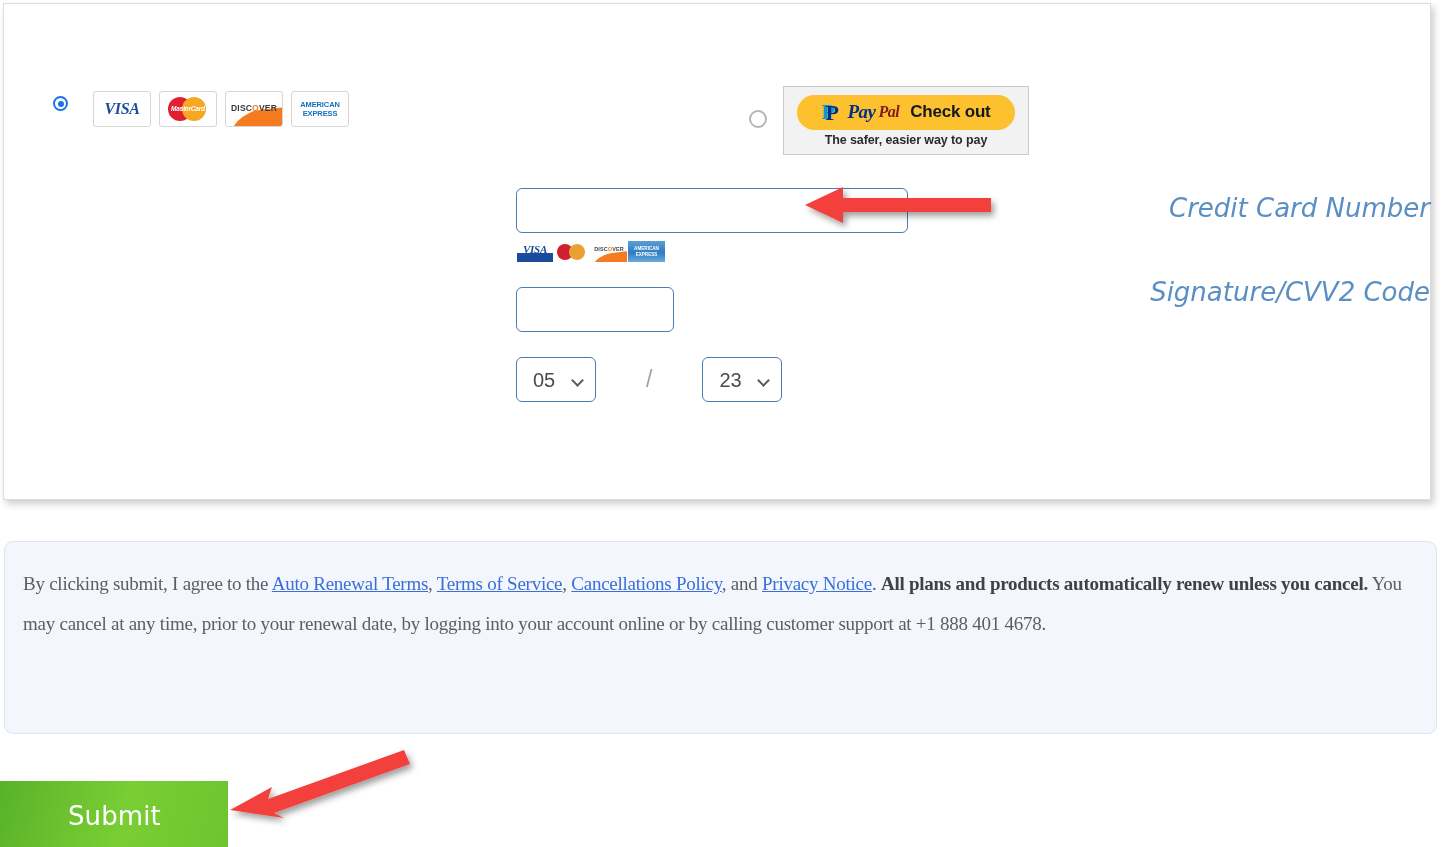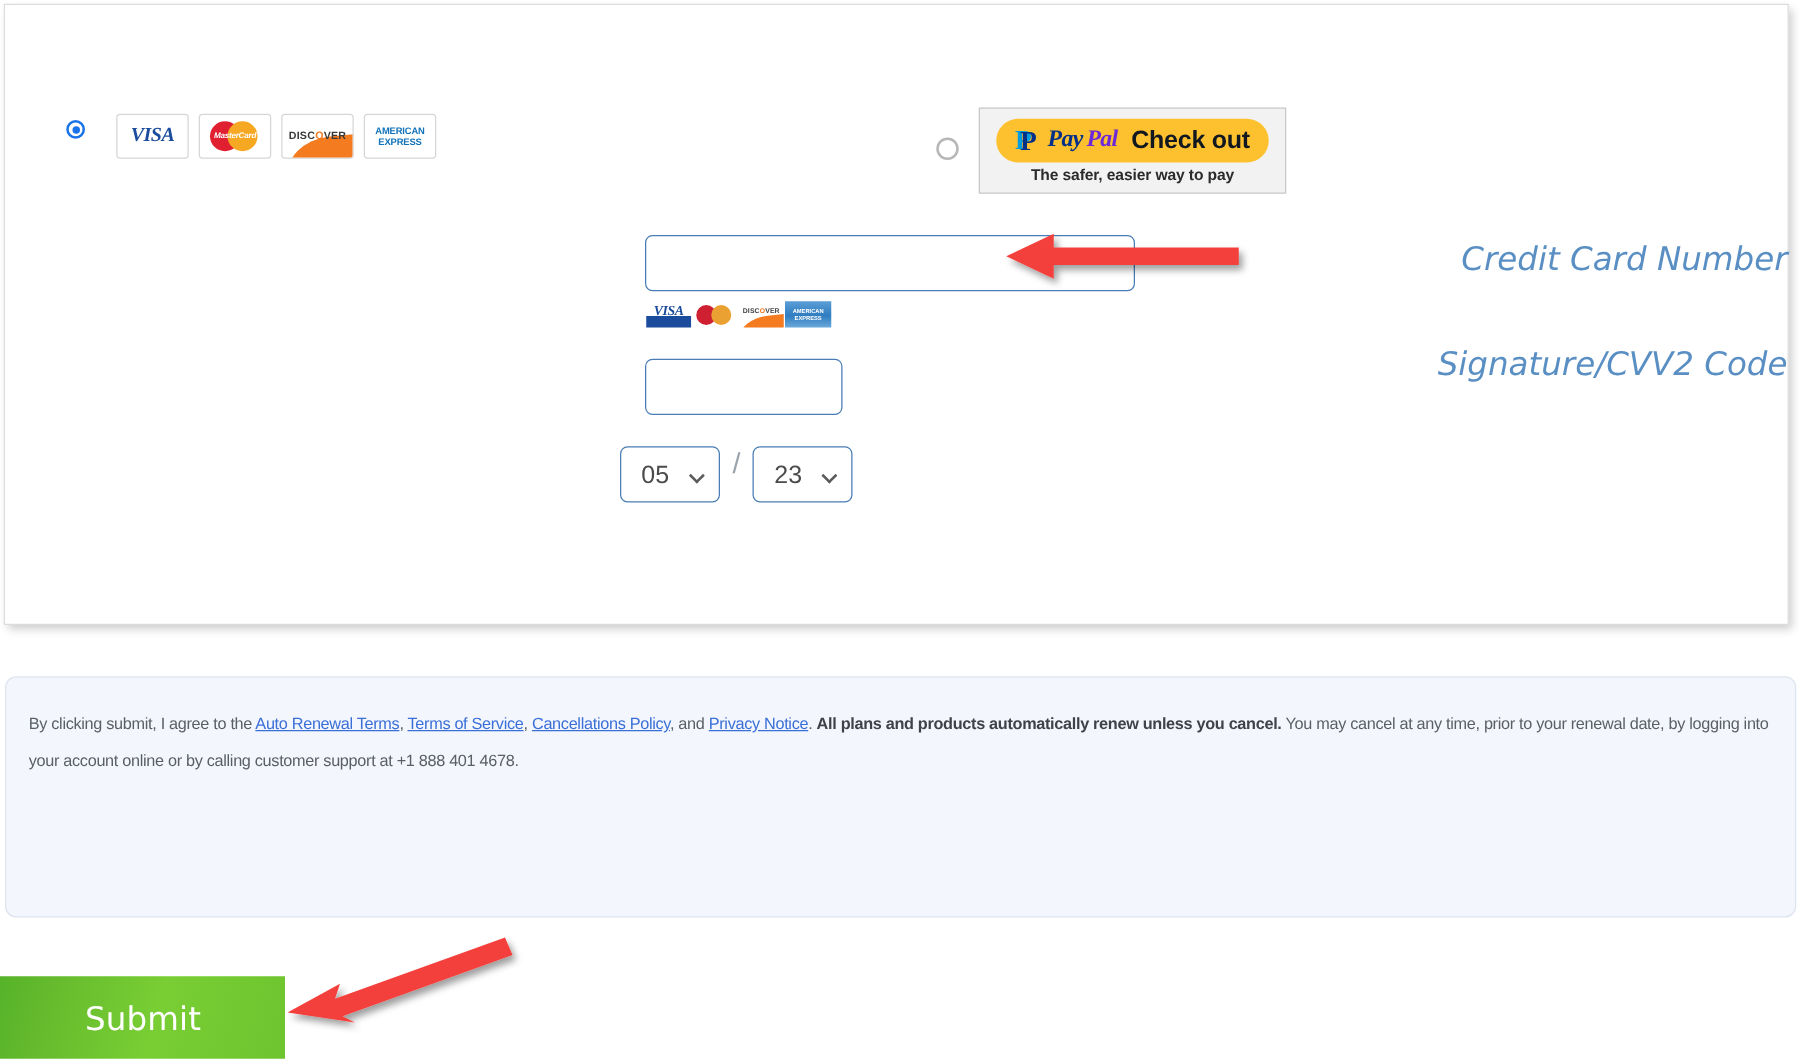--- a/index.html
+++ b/index.html
@@ -200,27 +200,27 @@
     font-style: italic;
     font-weight: bold;
     font-size: 19px;
     color: #003087;
     letter-spacing: -0.5px;
   }
   .pp-pal {
     font-family: "Liberation Serif", serif;
     font-style: italic;
     font-weight: bold;
-    font-size: 19px;
-    color: #6d28d9;
+    font-size: 16px;
+    color: #7f1d1d;
     letter-spacing: -0.5px;
     margin-left: -2px;
   }
   .pp-checkout {
-    font-size: 20px;
+    font-size: 17px;
     font-weight: bold;
     color: #11181f;
     margin-left: 6px;
     letter-spacing: -0.2px;
   }
   .paypal-tag {
     margin-top: 3px;
     font-size: 12.5px;
     font-weight: bold;
     color: #2b2b2b;
@@ -313,23 +313,25 @@
     border-right: none;
   }
   .mini-amex span {
     font-size: 4.6px; font-weight: bold; color: #ffffff;
     text-align: center; line-height: 1.3;
   }
 
   
   .exp-row {
     position: absolute;
-    left: 492px;
+    left: 512px;
     top: 353px;
     display: flex;
+    align-items: center;
+    gap: 40px;
   }
   .sel-wrap {
     position: relative;
     width: 80px;
     height: 45px;
   }
   .sel-wrap select {
     width: 100%;
     height: 100%;
     border: 1.4px solid #4a7db5;
@@ -377,24 +379,24 @@
     top: 541px;
     width: 1433px;
     height: 193px;
     background: #f3f6fc;
     border: 1px solid #dde5f0;
     border-radius: 9px;
     box-sizing: border-box;
     padding: 22px 18px 0 18px;
   }
   .terms-text {
-    font-size: 13px;
-    line-height: 30px;
+    font-size: 19px;
+    line-height: 40px;
     color: #5a5f65;
-    font-family: Liberation Sans, sans-serif;
+    font-family: Liberation Serif, serif;
     letter-spacing: -0.25px;
   }
   .terms-text a {
     color: #3a6fd8;
     text-decoration: underline;
   }
   .terms-text b { color: #3f4348; font-weight: bold; }
 
   .optin-row {
     display: flex;

